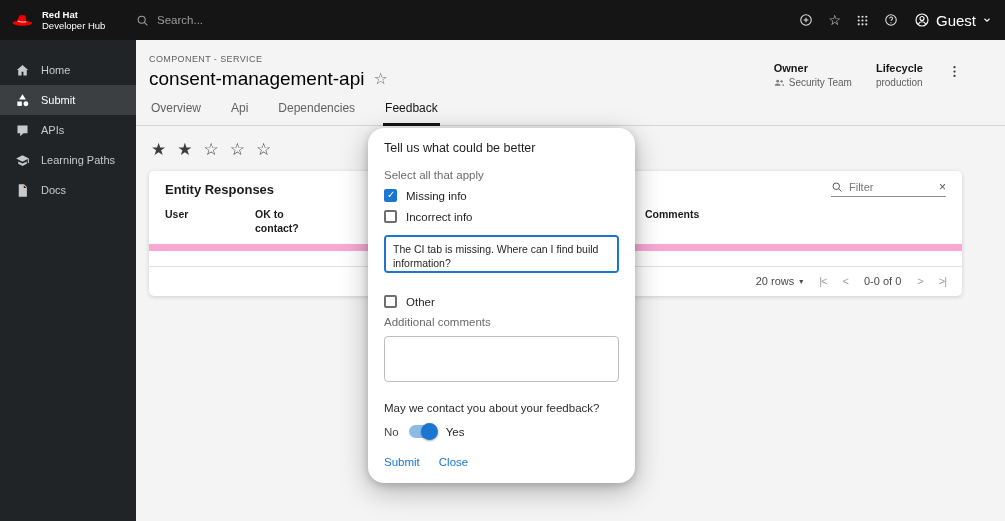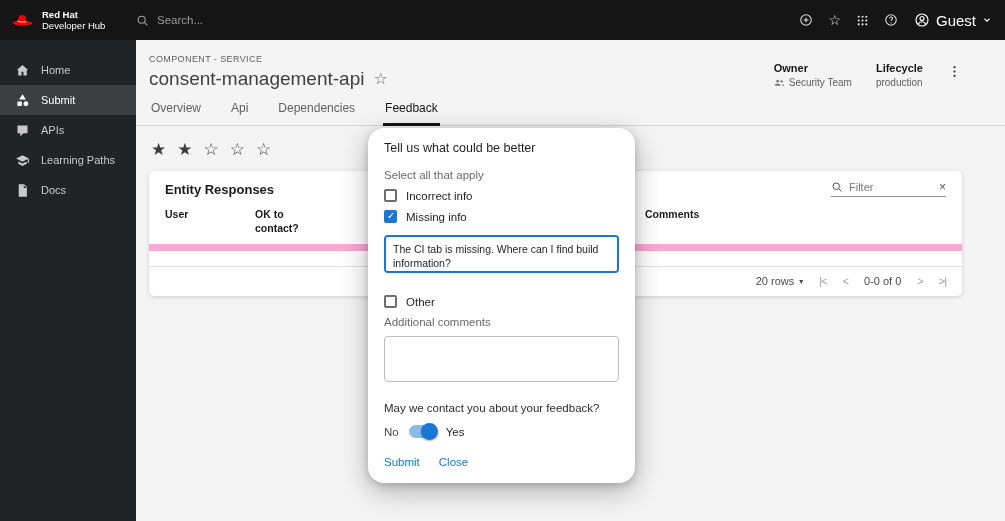--- a/index.html
+++ b/index.html
@@ -29,21 +29,21 @@
     font-size:11px; color:#c9c9c9; cursor:pointer; }
   .side-item.active { background:var(--sidebar-active-bg,#3c3f42); color:#fff; }
   .side-icon svg { width:15px; height:15px; fill:currentColor; }
 
   
   .main { position:absolute; top:40px; left:136px; width:869px; height:481px;
     background:var(--page-bg,#f4f4f4); }
   .page-header { padding:14px 43px 0 13px; display:flex; justify-content:space-between; align-items:flex-start; }
   .breadcrumb { font-size:9px; letter-spacing:.4px; color:#606060; margin-bottom:4px; }
   .title-row { display:flex; align-items:center; gap:9px; }
-  .page-title { font-size:19px; font-weight:500; color:#404040; }
+  .page-title { font-size:19px; font-weight:500; color:#000000; }
   .fav-star { font-size:16px; color:#6f6f6f; cursor:pointer; line-height:1; }
   .header-meta { display:flex; align-items:flex-start; gap:24px; padding-top:8px; }
   .meta-label { font-size:11px; font-weight:bold; color:#151515; margin-bottom:3px; }
   .meta-value { font-size:10px; color:#5f5f5f; display:flex; align-items:center; gap:4px; }
   .meta-value svg { width:11px; height:11px; fill:#7a7a7a; }
   .kebab { margin-top:2px; cursor:pointer; color:#3c3c3c; }
 
   .tabs { margin-top:5px; padding:0 43px 0 13px; display:flex; gap:26px;
     border-bottom:1px solid #d6d6d6; }
   .tab { font-size:12px; color:#616161; padding:6px 2px 8px; cursor:pointer;
@@ -311,25 +311,25 @@
       <span class="pg-btn">&gt;</span>
       <span class="pg-btn">&gt;|</span>
     </div>
   </section>
 </main>
 
 <div class="modal">
   <div class="modal-title">Tell us what could be better</div>
   <span class="modal-sub">Select all that apply</span>
   <div id="feedback-options"><label class="check-row">
+        <span class="cb checked"></span>
+        <span>Missing info</span>
+      </label><label class="check-row">
         <span class="cb"></span>
         <span>Incorrect info</span>
-      </label><label class="check-row">
-        <span class="cb checked"></span>
-        <span>Missing info</span>
       </label><textarea class="ta focused" style="">The CI tab is missing. Where can I find build information?</textarea><label class="check-row">
         <span class="cb"></span>
         <span>Other</span>
       </label></div>
   <span class="modal-sub">Additional comments</span>
   <textarea class="ta plain" style=""></textarea>
   <div class="question">May we contact you about your feedback?</div>
   <div class="toggle-row">
     <span class="toggle-no">No</span>
     <span class="switch on" id="contact-switch">

